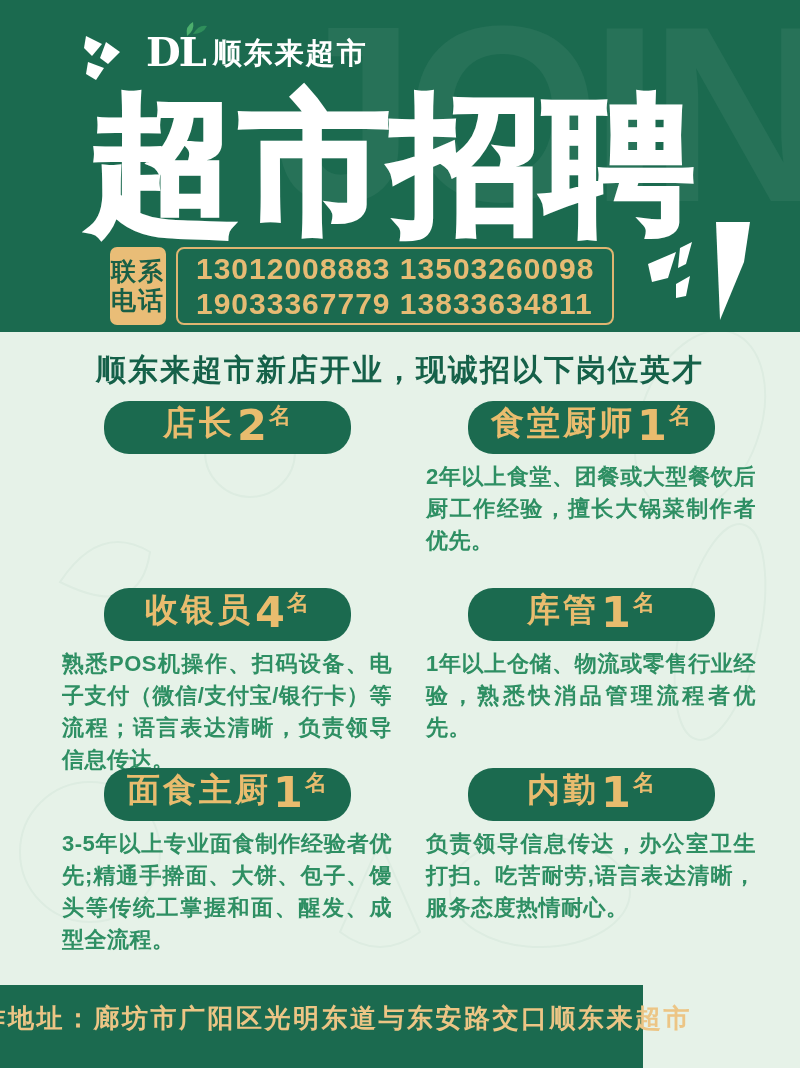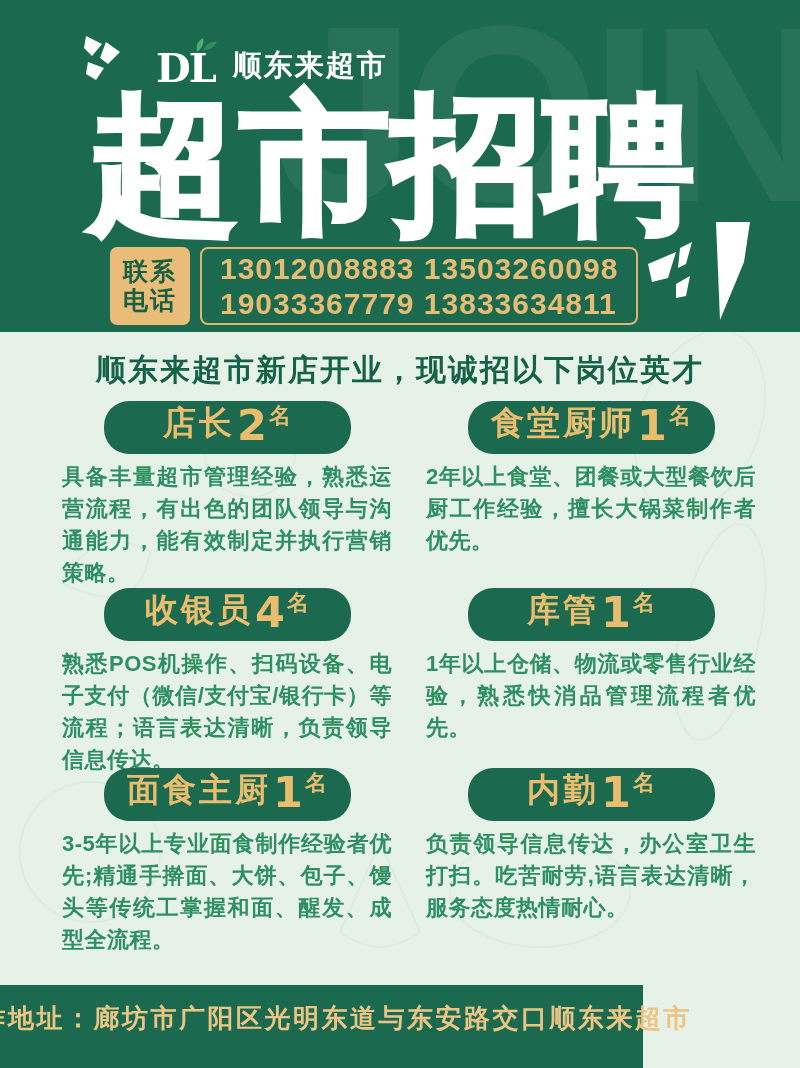--- a/index.html
+++ b/index.html
@@ -15,22 +15,22 @@
   .header {
     position:relative; width:800px; height:332px;
     background:#1b6a4f; overflow:hidden; color:#fff;
   }
   .join-watermark {
     position:absolute; top:-10px; right:-20px;
     font-size:250px; font-weight:900; color:rgba(255,255,255,0.055);
     letter-spacing:-10px; line-height:1; user-select:none;
   }
   .topbar {
-    position:relative; display:flex; align-items:flex-end;
-    padding:34px 58px 0 84px; gap:10px; z-index:2;
+    position:relative; display:flex; align-items:flex-start;
+    padding:34px 58px 0 84px; z-index:2;
   }
   .brand-logo { display:flex; align-items:flex-end; position:relative; margin-left:18px; }
   .logo-letters {
     font-family:"DejaVu Serif","Liberation Serif",serif;
     font-size:40px; font-weight:bold; color:#fff; line-height:0.9;
     letter-spacing:-2px;
   }
   .leaf-icon { position:absolute; top:-14px; right:-4px; }
   .brand-name { font-size:29px; font-weight:900; color:#fff; letter-spacing:2px; margin-left:8px; }
   .topbar-right { display:flex; align-items:center; margin-left:auto; gap:10px; }
@@ -47,21 +47,21 @@
     white-space:nowrap;
   }
 
   .phone-row {
     position:relative; z-index:2;
     display:flex; align-items:stretch; margin:6px 0 0 110px; gap:10px;
   }
   .contact-label {
     background:#e9bd77; color:#185f46; border-radius:7px;
     font-size:25px; font-weight:900; line-height:1.15;
-    padding:5px 13px; letter-spacing:2px; text-align:center;
+    padding:5px 1px; letter-spacing:2px; text-align:center;
     display:flex; flex-direction:column; justify-content:center;
   }
   .phone-box {
     border:2px solid #dfb571; border-radius:8px;
     padding:2px 18px; display:flex; flex-direction:column; justify-content:center;
   }
   .phone-line {
     color:#e6bb74; font-size:30px; font-weight:900;
     letter-spacing:1px; line-height:1.17; white-space:nowrap;
   }
@@ -185,21 +185,20 @@
     <div class="intro-headline">顺东来超市新店开业，现诚招以下岗位英才</div>
 
     <div class="jobs-grid">
 
       <div class="job-card">
         <div class="job-pill">
           <span class="jt">店长</span>
             <span class="jc">2</span>
             <span class="ju">名</span>
         </div>
-        <div class="job-desc">具备丰量超市管理经验，熟悉运营流程，有出色的团队领导与沟通能力，能有效制定并执行营销策略。</div>
       </div>
 
       <div class="job-card">
         <div class="job-pill">
           <span class="jt">食堂厨师</span>
             <span class="jc">1</span>
             <span class="ju">名</span>
         </div>
         <div class="job-desc">2年以上食堂、团餐或大型餐饮后厨工作经验，擅长大锅菜制作者优先。</div>
       </div>

